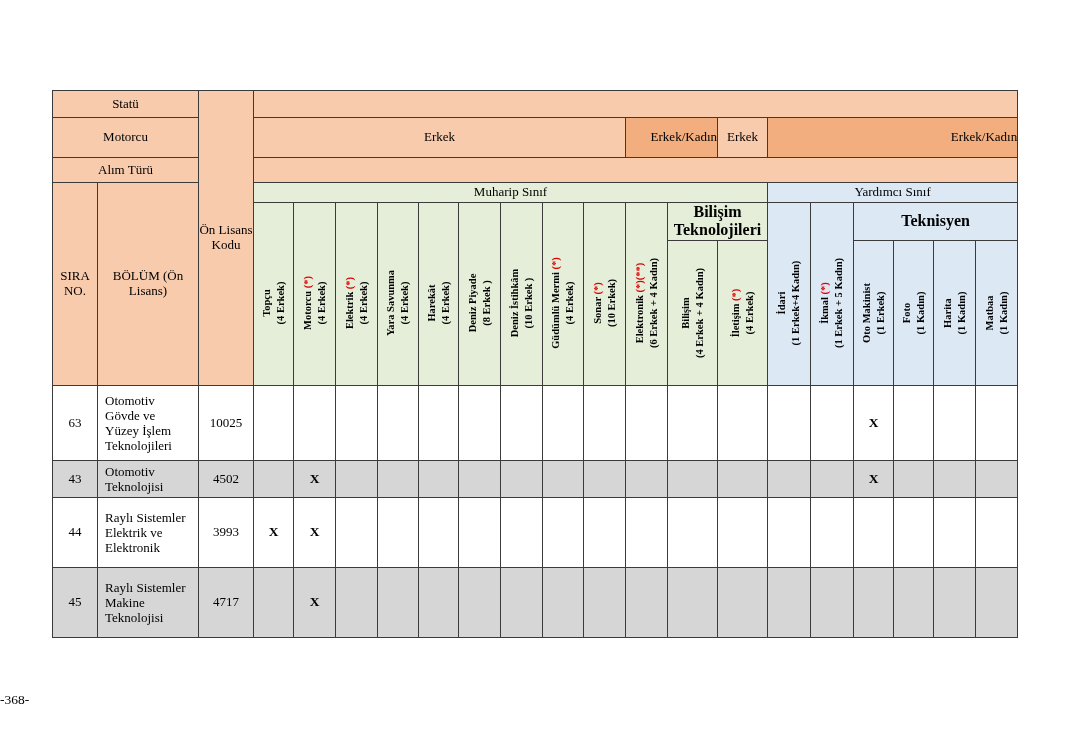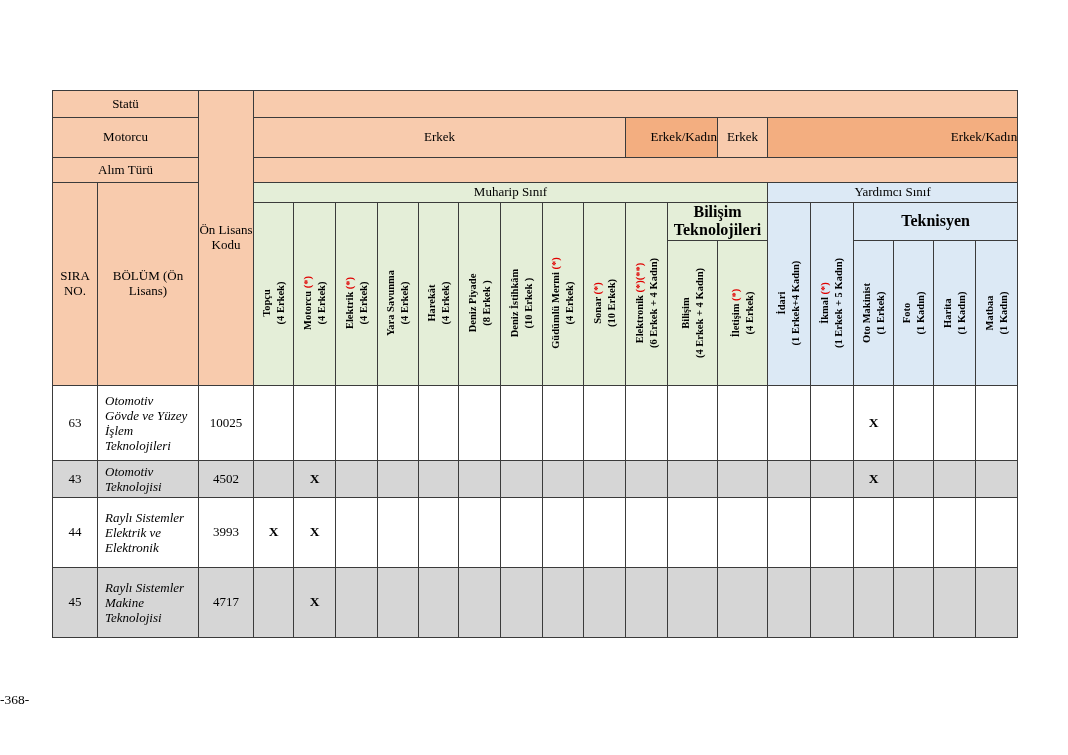--- a/index.html
+++ b/index.html
@@ -44,21 +44,21 @@
   .vtext{
     position:absolute;left:50%;top:50%;
     transform:translate(-50%,-50%) rotate(-90deg);
     white-space:nowrap;text-align:center;
     font-weight:bold;font-size:10.5px;line-height:1.3;
   }
   .vcell.tall .vtext{top:55%;}
   .red{color:var(--red);}
   tr.shaded td{background:var(--gray);}
   td.c{font-size:13px;}
-  td.bolum{text-align:left;padding:1px 9px 1px 7px;line-height:1.16;font-style:italic;}
+  td.bolum{text-align:left;padding:1px 9px 1px 7px;line-height:1.16;}
   .x{font-weight:bold;font-size:13.5px;}
   .page-number{
     position:absolute;left:0;right:0;top:692px;
     font-size:13.5px;
   }
 </style>
 </head>
 <body>
 
 <div class="sheet">

